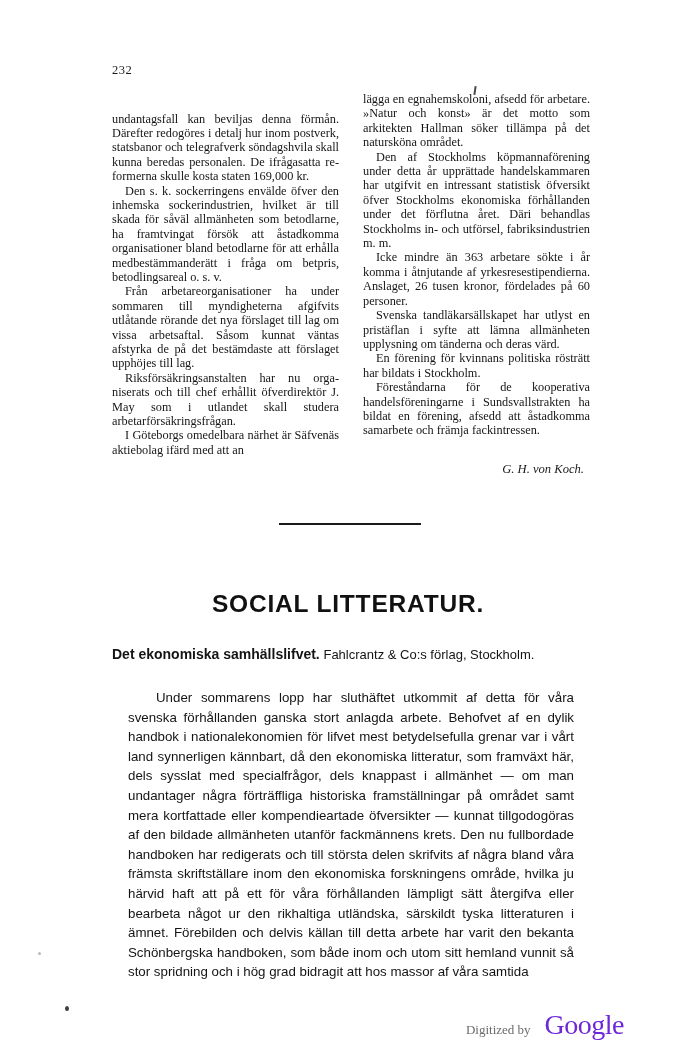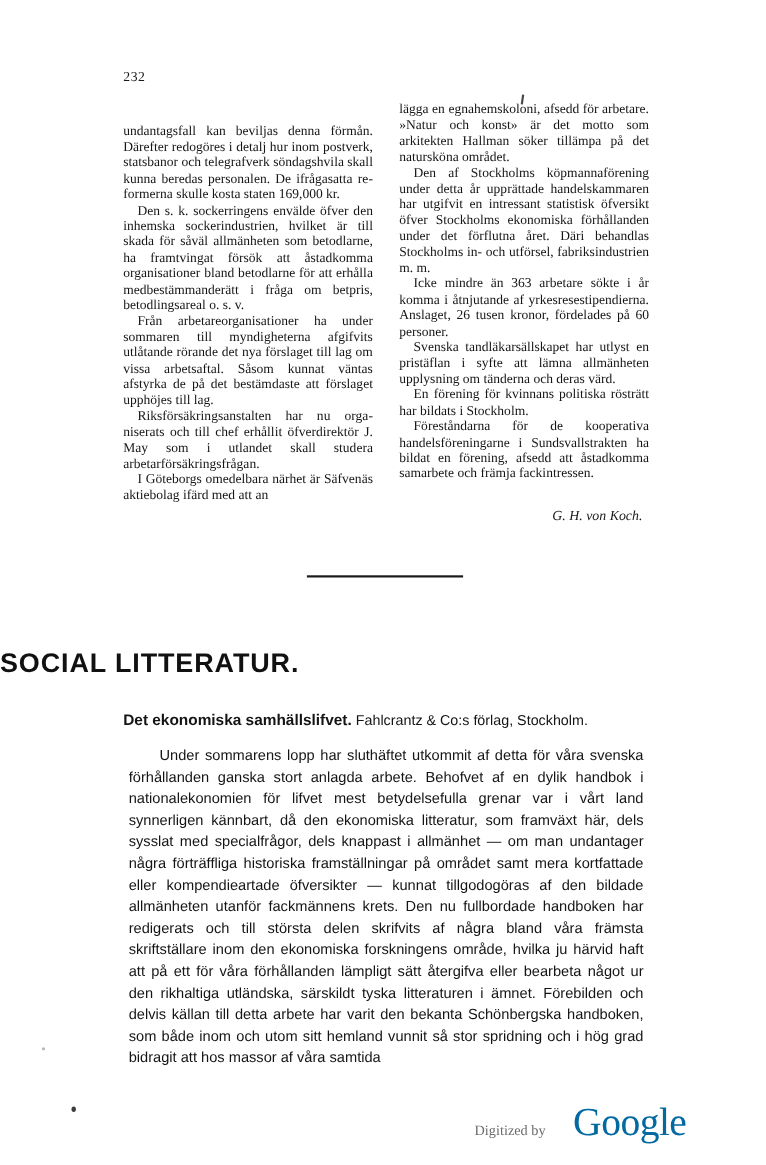--- a/index.html
+++ b/index.html
@@ -69,20 +69,21 @@
     top: 523px;
     width: 142px;
     height: 2px;
     background: #1a1a1a;
   }
   .section-title {
     position: absolute;
     left: 0;
     right: 0;
     top: 590px;
+    text-align: center;
     font-family: "Liberation Sans", sans-serif;
     font-weight: bold;
     font-size: 24.5px;
     letter-spacing: 0.8px;
     color: #111;
   }
   .book-line {
     position: absolute;
     left: 112px;
     top: 646px;
@@ -104,42 +105,42 @@
     left: 112px;
     top: 672px;
     width: 478px;
     font-family: "Liberation Sans", sans-serif;
     font-size: 13.3px;
     line-height: 19.6px;
     text-align: justify;
     color: #141414;
   }
   .body-text p {
-    margin: 5px;
+    margin: 16px;
     text-indent: 28px;
   }
   .footer {
     position: absolute;
     right: 72px;
     bottom: 18px;
     display: flex;
     align-items: baseline;
-    gap: 25px;
+    gap: 14px;
     color: #5a5a5a;
   }
   .footer .digit {
     font-family: "Liberation Serif", serif;
     font-size: 13px;
     color: #6b6b6b;
   }
   .footer .goog {
     font-family: "Liberation Serif", serif;
-    font-size: 36px;
+    font-size: 28px;
     letter-spacing: -0.5px;
-    color: #0369a1;
+    color: #6d28d9;
   }
   .speck-a {
     position: absolute;
     left: 38px;
     top: 952px;
     width: 3px;
     height: 3px;
     border-radius: 50%;
     background: #b9b9b9;
   }

